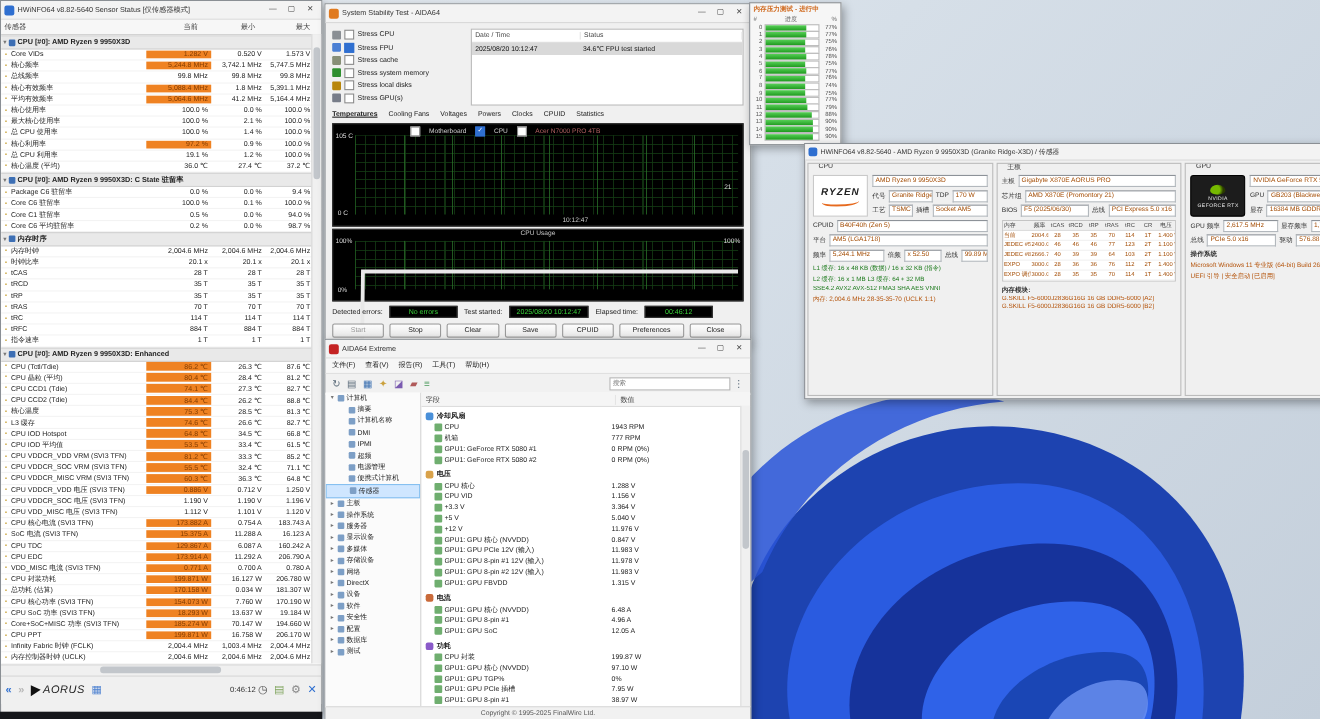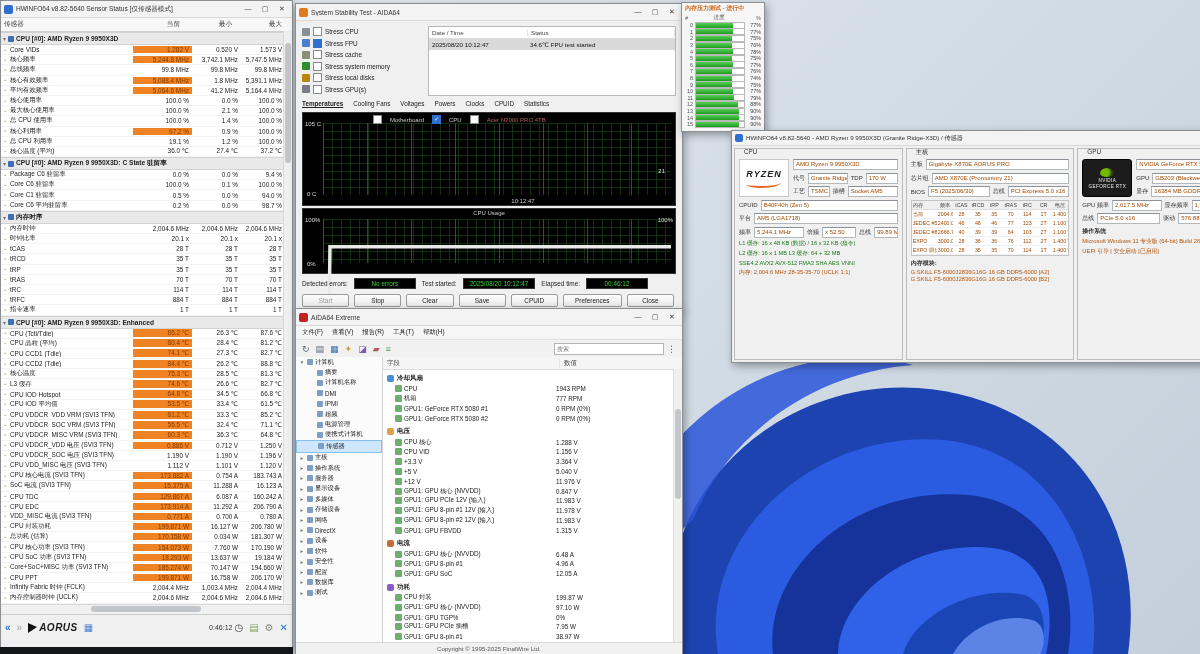--- a/index.html
+++ b/index.html
@@ -27,21 +27,21 @@
   .scur{width:56px;text-align:right;padding-right:3px;}
   .scur.on{background:#ef8222;color:#833c00;}
   .smin{width:46px;text-align:right;} .smax{width:44px;text-align:right;padding-right:10px;}
   .vscroll{position:absolute;right:0;top:30px;width:8px;height:572px;background:#f0f0f0;border-left:1px solid #d8d8d8;}
   .vthumb{position:absolute;top:12px;left:1px;width:6px;height:120px;background:#c2c6cb;border-radius:3px;}
   .hscroll{height:9px;background:#f0f0f0;border-top:1px solid #d8d8d8;position:relative;}
   .hthumb{position:absolute;left:90px;top:1px;width:110px;height:6px;background:#c2c6cb;border-radius:3px;}
   #senstools{display:flex;align-items:center;height:25px;background:#f0f0f0;border-top:1px solid #cfcfcf;padding:0 4px;gap:6px;}
   .arr{font-size:10px;font-weight:bold;}
   .arr.blue{color:#2f6fd0;} .arr.gray{color:#b7b7b7;}
-  .aorus{display:flex;align-items:flex-end;gap:2px;font-style:italic;font-weight:bold;font-size:10px;color:#1c1c1c;letter-spacing:.5px;}
+  .aorus{display:flex;align-items:flex-end;gap:2px;font-style:italic;font-weight:normal;font-size:10px;color:#1c1c1c;letter-spacing:.5px;}
   .aorus .eag{width:0;height:0;border-left:9px solid #111;border-top:4px solid transparent;border-bottom:6px solid transparent;}
   .ticon{font-size:10px;color:#4a7fd0;}
   .uptime{display:flex;align-items:center;gap:2px;font-size:7px;color:#333;margin-left:auto;}
   .uptime .clk{font-size:10px;color:#555;}
   .tgear{font-size:10px;color:#8a8a8a;}
   .tsave{font-size:10px;color:#7da35a;}
   .tx{font-size:10px;color:#2f6fd0;font-weight:bold;}
   #taskbar{position:absolute;left:0;top:647px;width:293px;height:7px;background:#15161a;}
   
   #stab{left:295px;top:3px;width:386px;height:307px;}

